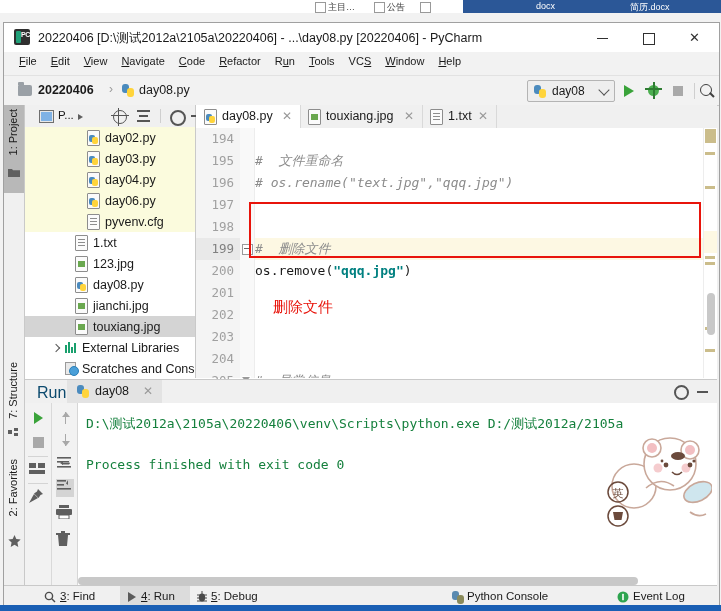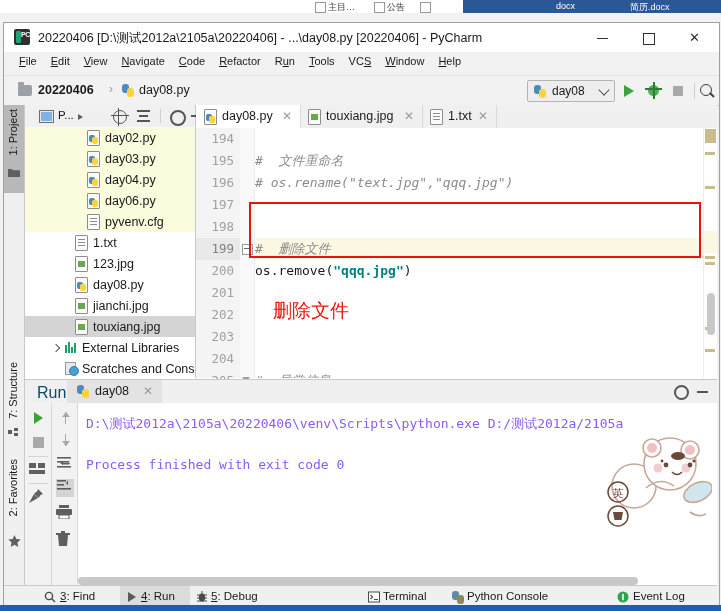--- a/index.html
+++ b/index.html
@@ -128,21 +128,21 @@
   .code{position:absolute;left:59px;top:23px;width:462px;height:250px;background:#ffffff;overflow:hidden;
     font-family:"DejaVu Sans Mono","Liberation Mono",monospace;font-size:13px;}
   .cline{position:absolute;left:0;height:22px;line-height:22px;white-space:pre;}
   .hl-row{position:absolute;left:0;width:462px;height:22px;background:#fdf8e3;}
   .cm{color:#8c8c8c;font-style:italic;}
   .kwplain{color:#1a1a1a;}
   .str{color:#008080;font-weight:bold;}
   .paren{color:#1a1a1a;}
 
   .redbox{position:absolute;border:2.5px solid #e8140b;pointer-events:none;}
-  .redtext{position:absolute;color:#e8140b;font-size:19px;font-family:"DejaVu Sans","Liberation Sans",sans-serif;white-space:nowrap;}
+  .redtext{position:absolute;color:#e8140b;font-size:15px;font-family:"DejaVu Sans","Liberation Sans",sans-serif;white-space:nowrap;}
 
   .markers{position:absolute;right:0;top:23px;width:13px;height:250px;background:#ffffff;border-left:1px solid #ededed;}
   .mk{position:absolute;left:1px;width:10px;height:3px;background:#cbbd8b;}
   .mk.big{height:14px;width:11px;}
   .vscroll{position:absolute;right:2px;width:8px;background:#c8c8c8;border-radius:4px;}
 
   
   .runpanel{position:absolute;left:21px;top:274px;width:692px;height:206px;background:#ffffff;border-top:1px solid #c9c9c9;}
   .run-head{position:relative;height:23px;background:#f0f0f0;border-bottom:1px solid #d6d6d6;}
   .run-head .rlbl{position:absolute;left:12px;top:4px;font-size:16px;color:#0c4a6e;}
@@ -159,21 +159,21 @@
   .rtbtn{position:absolute;left:4px;width:18px;height:18px;}
   .rtbtn.hl{background:#d4d4d4;}
   .rtdiv{position:absolute;left:3px;width:20px;height:1px;background:#d4d4d4;}
   .rt-play{position:absolute;left:5px;top:3px;width:0;height:0;border-left:9px solid #3aa33a;border-top:6px solid transparent;border-bottom:6px solid transparent;}
   .rt-stop{position:absolute;left:4px;top:4px;width:11px;height:11px;background:#a9a9a9;}
   .rt-arrow{position:absolute;left:5px;top:3px;width:8px;height:12px;}
   .rt-arrow i{position:absolute;left:3.5px;top:0;width:1.6px;height:12px;background:#a8a8a8;}
   .rt-arrow u{position:absolute;left:1px;width:0;height:0;border-left:4px solid transparent;border-right:4px solid transparent;}
 
   .console{position:absolute;left:53px;top:23px;width:639px;height:183px;background:#ffffff;overflow:hidden;
-    font-family:"DejaVu Sans Mono","Liberation Mono",monospace;font-size:13px;color:#8b5cf6;}
+    font-family:"DejaVu Sans Mono","Liberation Mono",monospace;font-size:13px;color:#15803d;}
   .conline{position:absolute;left:8px;white-space:pre;}
   .hscroll{position:absolute;left:53px;bottom:1px;height:8px;background:#c8c8c8;border-radius:4px;}
 
   
   .ime{position:absolute;right:5px;bottom:52px;width:108px;height:100px;pointer-events:none;}
 
   
   .botbar{position:absolute;left:0;top:562px;width:713px;height:22px;background:#f0f0f0;border-top:1px solid #c9c9c9;}
   .btab{position:absolute;top:0;height:22px;cursor:default;}
   .btab.sel{background:#dcdcdc;}
@@ -203,21 +203,21 @@
 <div class="app">
 
   <div class="behind-strip">
     <div class="bl" style="left:463px;width:258px;"></div>
     <div class="ico" style="left:315px;"></div>
     <div class="gl" style="left:328px;">主目…</div>
     <div class="ico" style="left:374px;"></div>
     <div class="gl" style="left:387px;">公告</div>
     <div class="ico" style="left:420px;"></div>
     <div class="gl" style="left:470px;"></div>
-    <div class="gl" style="left:556px;color:#ffffff;">docx</div>
+    <div class="gl" style="left:536px;color:#ffffff;">docx</div>
     <div class="gl" style="left:630px;color:#ffffff;">简历.docx</div>
   </div>
 
   <div class="win">
 
     <div class="titlebar">
       <div class="app-icon"></div>
       <div class="title-text">20220406 [D:\测试2012a\2105a\20220406] - ...\day08.py [20220406] - PyCharm</div>
       <div class="win-ctl min"><span class="glyph-min"></span></div>
       <div class="win-ctl max"><span class="glyph-max"></span></div>
@@ -628,29 +628,20 @@
       </div>
       <div class="btab" style="left:186px;width:88px;">
         <span class="bico" style="left:6px;">
           <svg width="12" height="12" viewBox="0 0 12 12">
               <ellipse cx="6" cy="6.5" rx="3.2" ry="4" fill="#4a4a4a"></ellipse>
               <path d="M1 4h10M1 7h10M1 10h10M6 0v3" stroke="#4a4a4a" stroke-width="1"></path>
             </svg>
         </span>
         <span class="blbl" style="left:21px;"><u>5</u>: Debug</span>
       </div>
-      <div class="btab" style="left:358px;width:84px;">
-        <span class="bico" style="left:6px;">
-          <svg width="12" height="12" viewBox="0 0 12 12">
-              <rect x="0.5" y="1" width="11" height="10" fill="#fff" stroke="#4a4a4a"></rect>
-              <path d="M2.5 4l2 2-2 2M6 8.5h4" stroke="#4a4a4a" stroke-width="1.1" fill="none"></path>
-            </svg>
-        </span>
-        <span class="blbl" style="left:21px;">Terminal</span>
-      </div>
       <div class="btab" style="left:442px;width:118px;">
         <span class="bico" style="left:6px;">
           <span class="py-ico" style="position:absolute;left:0;top:0;">
               <i class="a" style="background:#5a8ab0;"></i>
               <i class="b" style="background:#8a8a5a;"></i>
             </span>
         </span>
         <span class="blbl" style="left:21px;">Python Console</span>
       </div>
       <div class="btab" style="right:8px;width:98px;">

